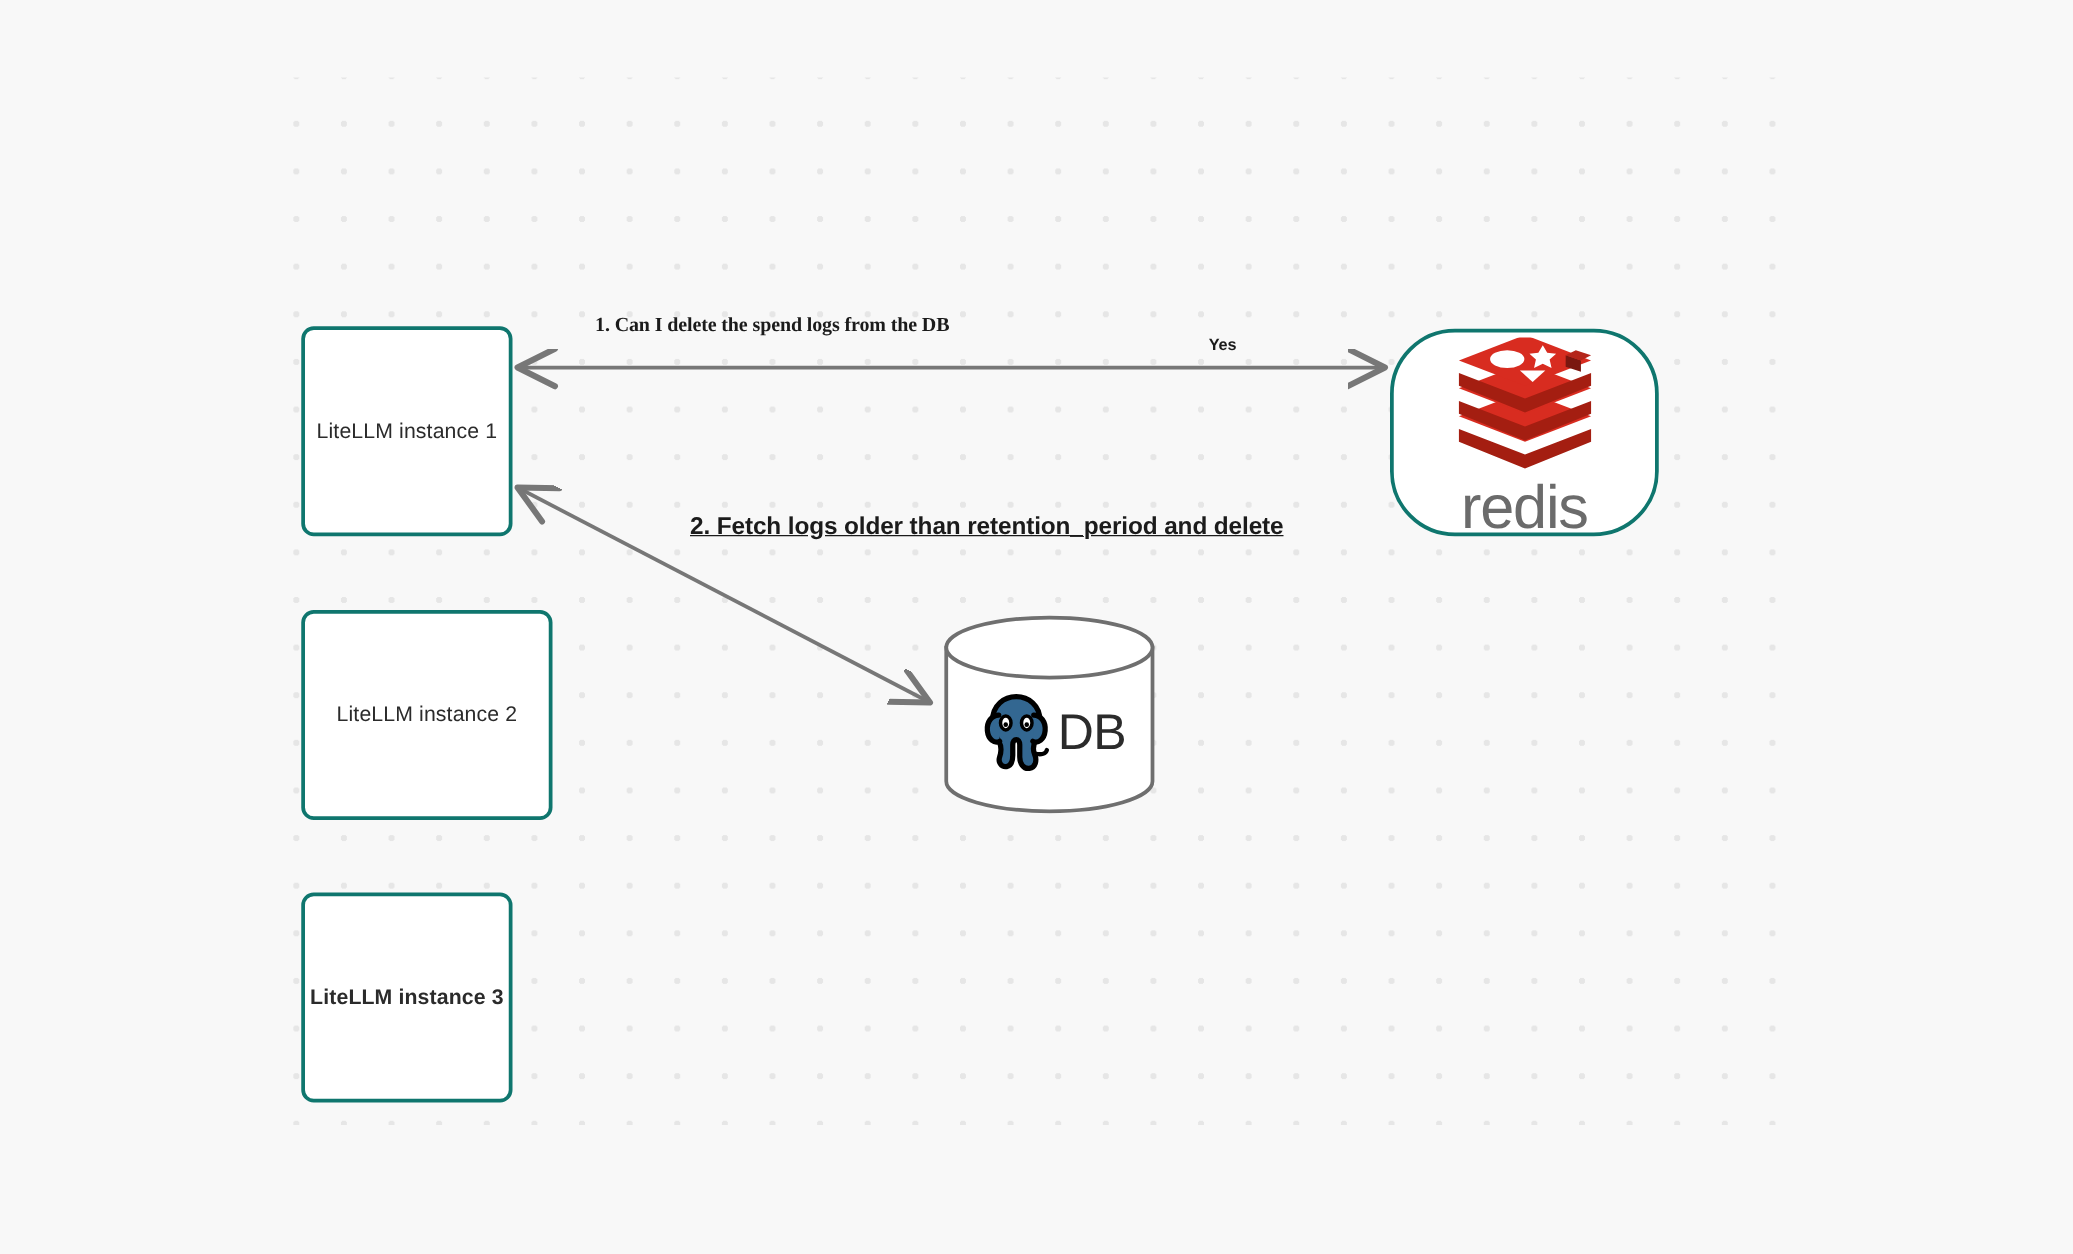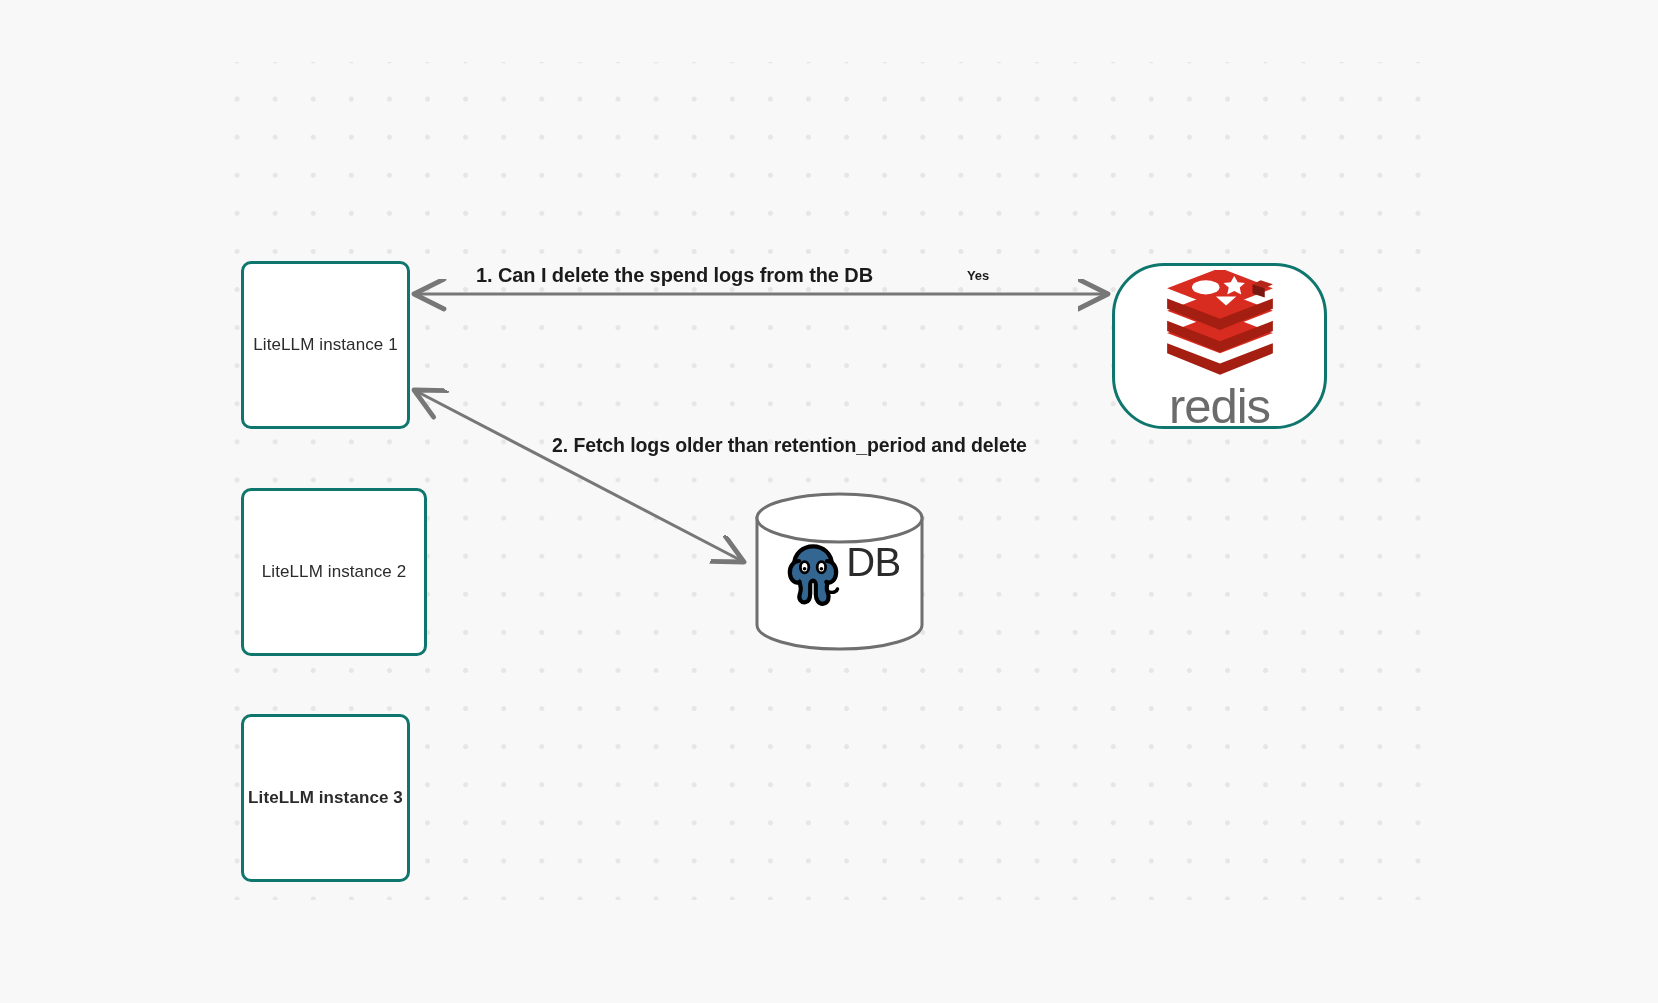--- a/index.html
+++ b/index.html
@@ -44,21 +44,21 @@
     justify-content: center;
   }
   .node-box .node-label {
     font-size: 17px;
     color: #2b2b2b;
     font-family: "Liberation Sans", sans-serif;
     letter-spacing: 0.1px;
     white-space: nowrap;
   }
   #node-litellm-1 { left: 241px; top: 261px;  width: 169px; height: 168px; }
-  #node-litellm-2 { left: 241px; top: 488px;  width: 186px; height: 168px; }
+  #node-litellm-2 { left: 241px; top: 488px;  width: 201px; height: 168px; }
   #node-litellm-3 { left: 241px; top: 714px;  width: 169px; height: 168px; font-weight: bold; }
 
   
   #node-redis {
     position: absolute;
     left: 1112px;
     top: 263px;
     width: 215px;
     height: 166px;
     background: #ffffff;
@@ -85,21 +85,21 @@
     height: 159px;
   }
   #node-database .db-svg { display: block; }
   #node-database .db-content {
     position: absolute;
     left: 0;
     top: 48px;
     width: 171px;
     height: 92px;
     display: flex;
-    align-items: flex-start;
+    align-items: center;
     justify-content: center;
   }
   .db-text {
     font-size: 40px;
     color: #2b2b2b;
     font-family: "Liberation Sans", sans-serif;
     letter-spacing: -0.5px;
     margin-left: -2px;
   }
   
@@ -116,32 +116,34 @@
     position: absolute;
     font-family: "Liberation Sans", sans-serif;
     font-weight: bold;
     color: #1b1b1b;
     white-space: nowrap;
     font-size: 19px;
     letter-spacing: -0.1px;
   }
   #edge-label-1 {
     left: 476px;
-    top: 264px;
-    font-size: 20px;
+    top: 252px;
+    font-size: 16px;
+    font-family: Liberation Serif, serif;
   }
   #edge-label-yes {
     left: 967px;
     top: 268px;
     font-size: 13px;
   }
   #edge-label-2 {
     left: 552px;
-    top: 434px;
+    top: 410px;
     font-size: 19.5px;
+    text-decoration: underline;
   }
 </style>
 </head>
 <body>
 
 <div id="canvas">
 
   <div id="dot-grid"></div>
 
   <svg id="edges" viewBox="0 0 1658 1003" xmlns="http://www.w3.org/2000/svg">

